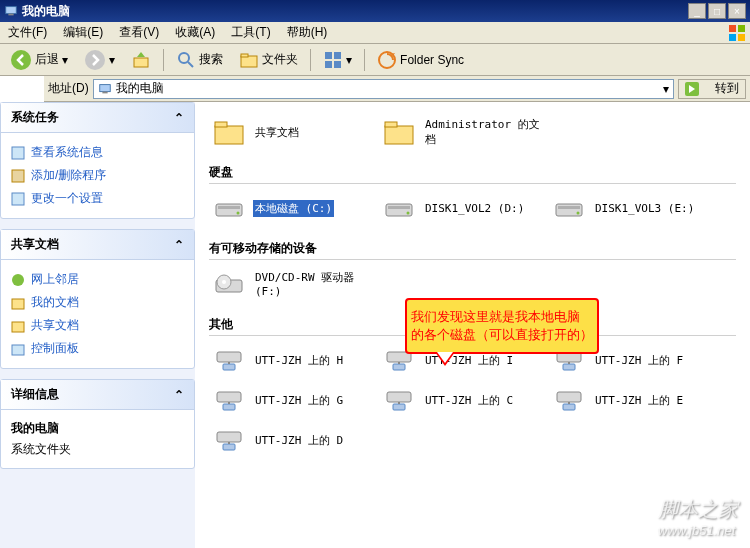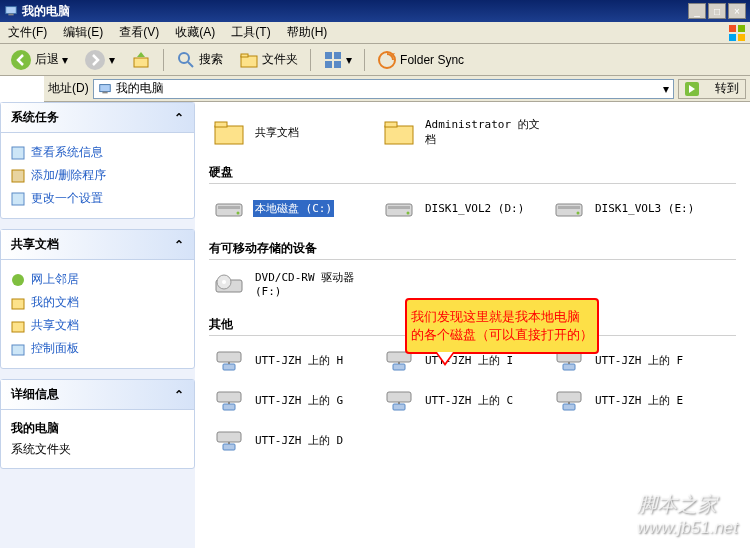--- a/index.html
+++ b/index.html
@@ -374,14 +374,14 @@
     <div class="callout" style="top:196px; left:210px;">
       <div>我们发现这里就是我本地电脑</div>
       <div>的各个磁盘（可以直接打开的）</div>
       <div class="callout-arrow" style="bottom:-14px; left:28px;"></div>
     </div>
   </div>
 </div>
 
 <div class="watermark">
   <div style="font-size:20px">脚本之家</div>
-  <div style="font-size:17px">www.jb51.net</div>
+  <div style="font-size:13px">www.jb51.net</div>
 </div>
 
 </body></html>

